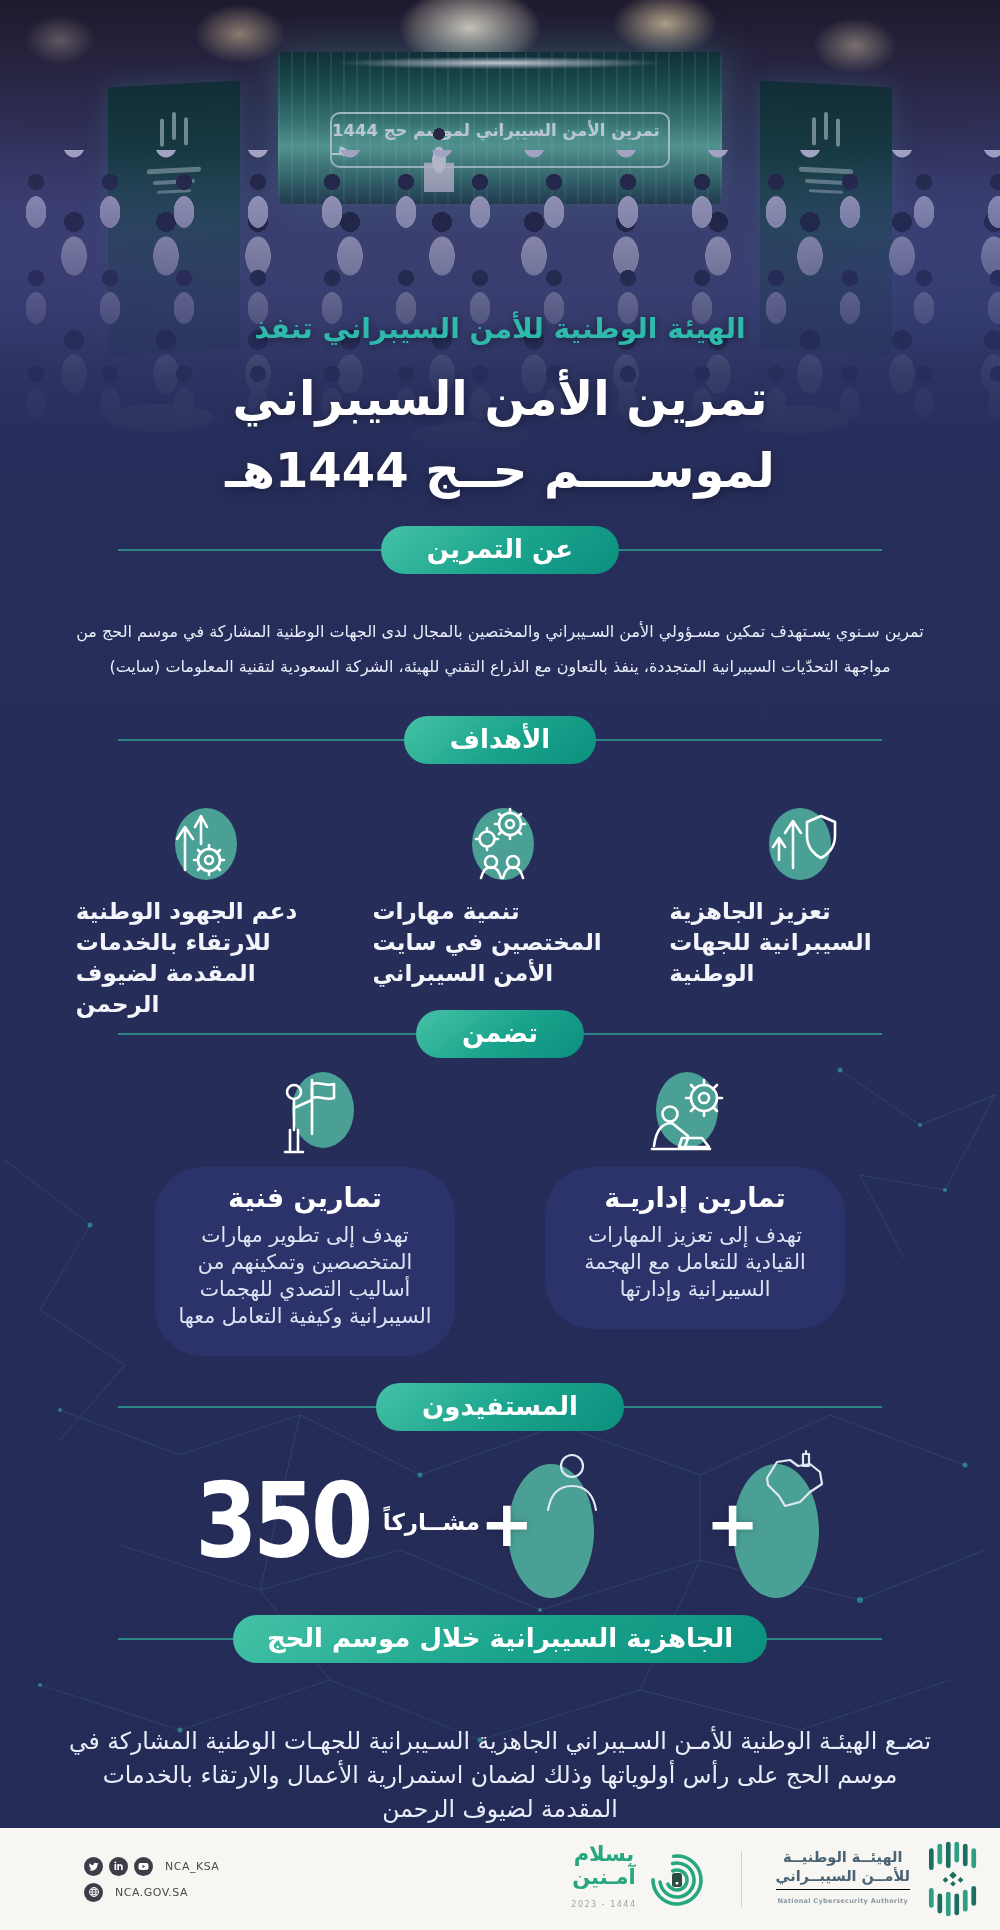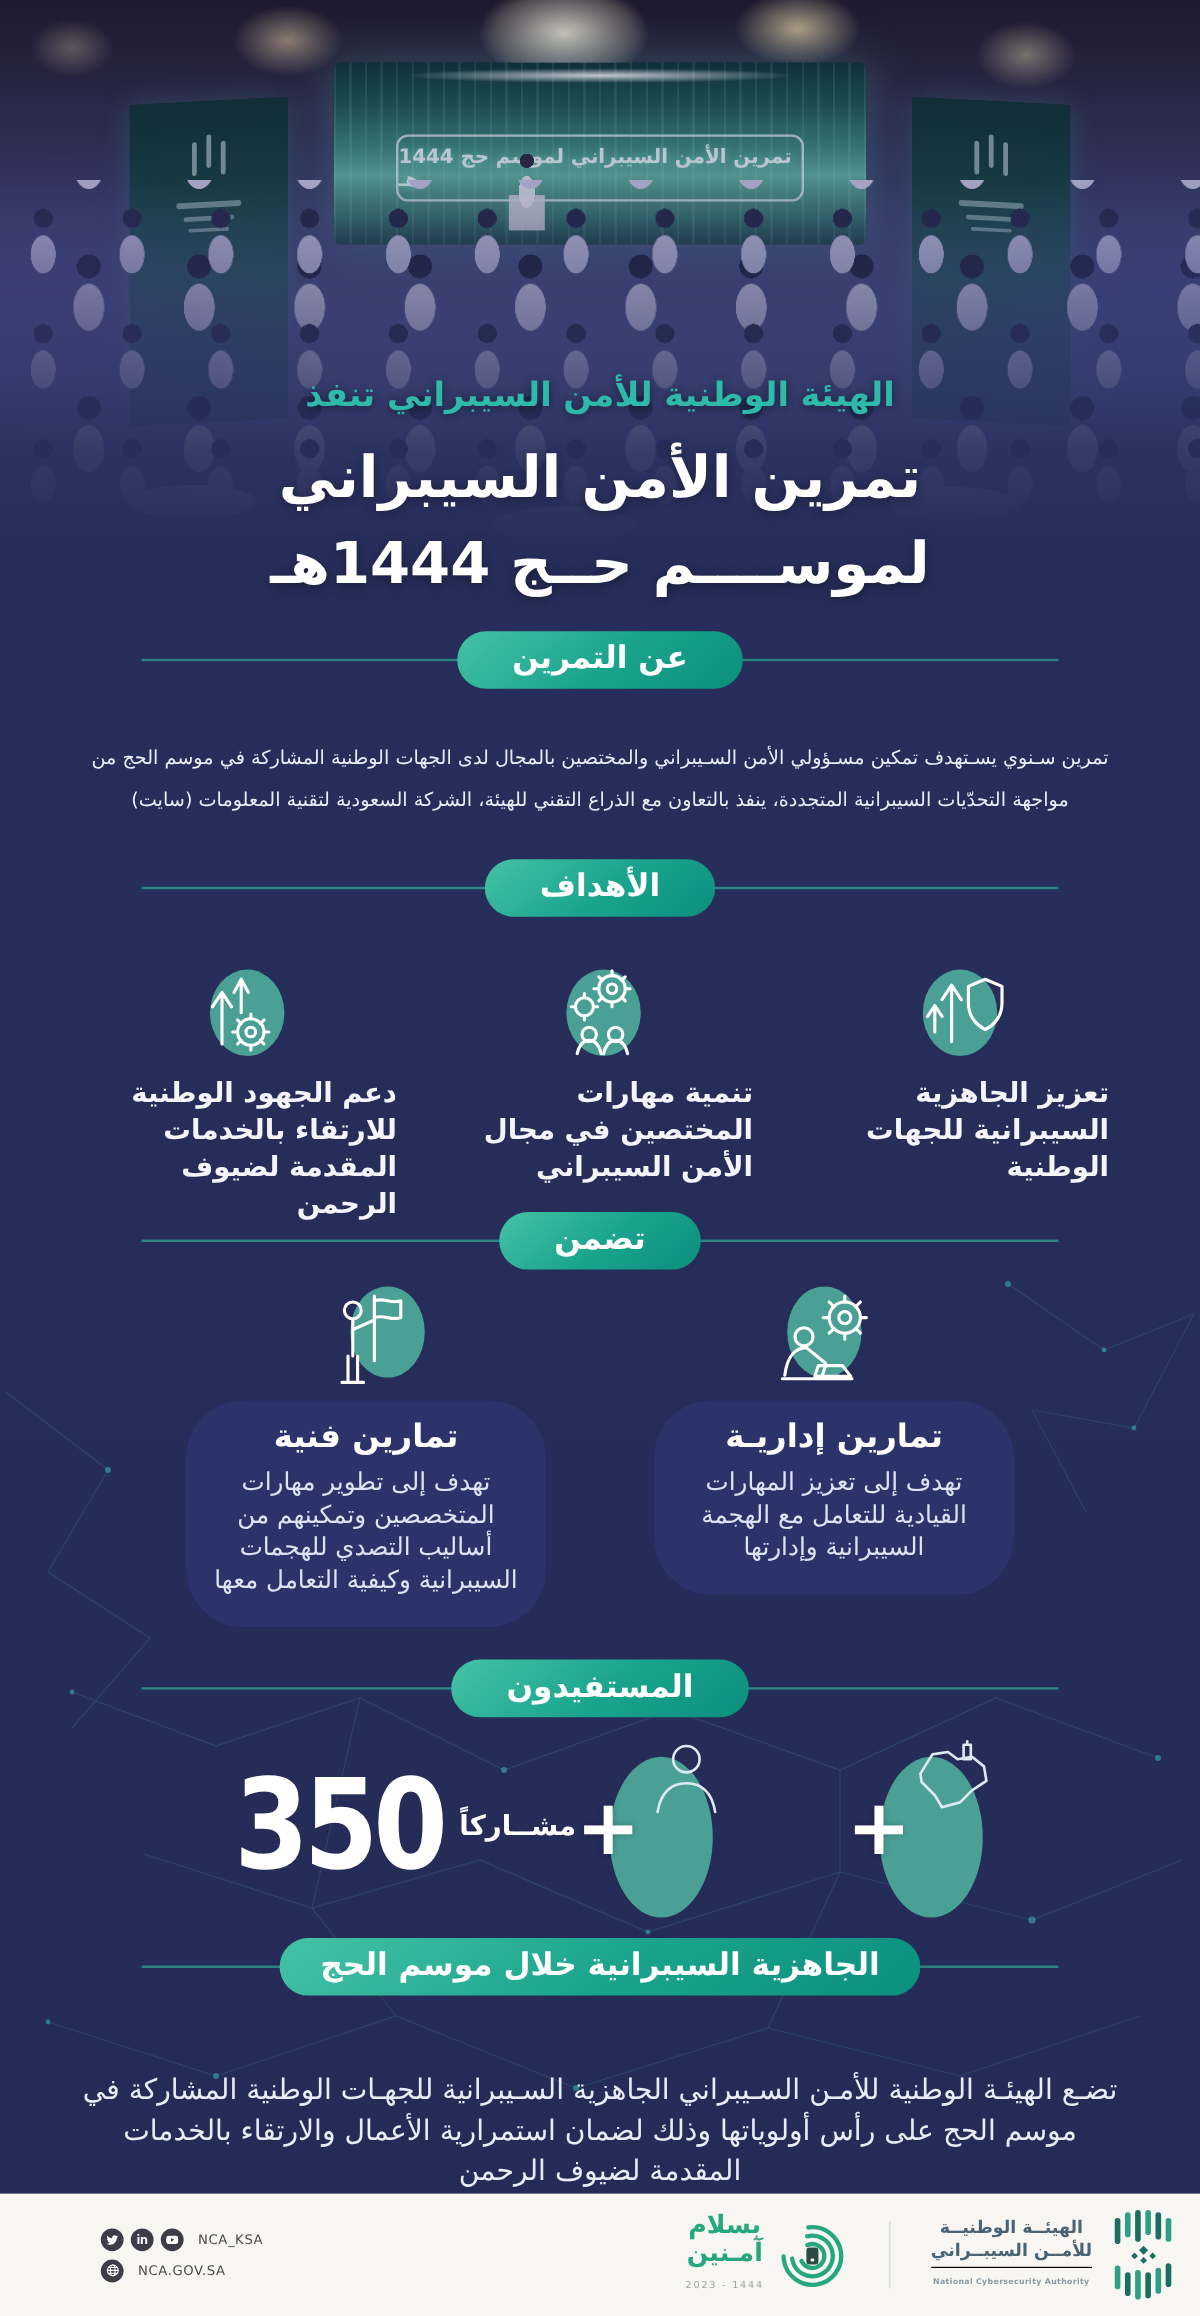--- a/index.html
+++ b/index.html
@@ -72,21 +72,21 @@
   
   .para{position:absolute;left:62px;right:62px;text-align:center;color:#e9edf8;direction:rtl;font-weight:500;}
   .about-body{top:598px;font-size:16px;line-height:35px;}
   .ready-body{top:1700px;font-size:23.5px;line-height:34px;}
   
   .objectives{position:absolute;top:806px;left:55px;right:55px;display:flex;direction:rtl;}
   .obj{flex:1;display:flex;flex-direction:column;align-items:center;}
   .icon-wrap{position:relative;width:84px;height:80px;}
   .blob{position:absolute;left:14px;top:2px;width:62px;height:72px;border-radius:50%;background:#4aa095;}
   .icon-wrap svg{position:absolute;left:0;top:-4px;}
-  .cap{margin-top:10px;font-size:23px;font-weight:700;color:#f3f5fb;line-height:31px;text-align:right;max-width:255px;direction:rtl;}
+  .cap{margin-top:10px;font-size:23px;font-weight:700;color:#f3f5fb;line-height:31px;text-align:left;max-width:255px;direction:rtl;}
   
   .included{position:absolute;top:1072px;left:0;right:0;display:flex;justify-content:center;gap:90px;direction:rtl;}
   .inc-col{display:flex;flex-direction:column;align-items:center;width:300px;}
   .inc-icon{position:relative;width:110px;height:92px;}
   .blob2{position:absolute;width:62px;height:76px;border-radius:50%;background:#4aa095;top:0;right:6px;}
   .inc-icon svg{position:absolute;left:0;top:0;}
   .card{margin-top:3px;background:#2c336a;border-radius:48px;width:300px;box-sizing:border-box;
     padding:15px 20px 26px;text-align:center;direction:rtl;}
   .card h3{font-size:27px;font-weight:800;color:#fff;margin:0 0 9px;}
   .card p{font-size:20.5px;line-height:27px;color:#dde3f2;margin:0;font-weight:500;}
@@ -225,21 +225,21 @@
             <circle cx="52" cy="22" r="4"></circle>
           <path d="M52 7 v4 M52 33 v4 M37 22 h4 M63 22 h4 M41 12 l3 3 M60 29 l3 3 M63 12 l-3 3 M44 29 l-3 3"></path>
           <circle cx="29" cy="37" r="7.5"></circle>
           <path d="M29 26 v3 M29 45 v3 M18 37 h3 M37 37 h3"></path>
           <circle cx="33" cy="60" r="6"></circle>
             <circle cx="55" cy="60" r="6"></circle>
           <path d="M23 76 c2,-8 5.5,-11 10,-11 s8,3 10,11"></path>
           <path d="M45 76 c2,-8 5.5,-11 10,-11 s8,3 10,11"></path>
         </svg>
       </div>
-      <div class="cap">تنمية مهارات المختصين في مجال الأمن السيبراني</div>
+      <div class="cap">تنمية مهارات المختصين في سايت الأمن السيبراني</div>
     </div>
     <div class="obj">
       <div class="icon-wrap">
         <div class="blob"></div>
         <svg width="90" height="84" viewBox="0 0 90 84" fill="none" stroke="#fff" stroke-width="2.6" stroke-linecap="round" stroke-linejoin="round">
           <path d="M24 68 V26 M16 37 L24 25 L32 37"></path>
           <path d="M40 42 V16 M34 25 L40 14 L46 25"></path>
           <circle cx="48" cy="58" r="11"></circle>
             <circle cx="48" cy="58" r="4"></circle>
           <path d="M48 43 v4 M48 69 v4 M33 58 h4 M59 58 h4 M37 48 l3 3 M56 65 l3 3 M59 48 l-3 3 M40 65 l-3 3"></path>

